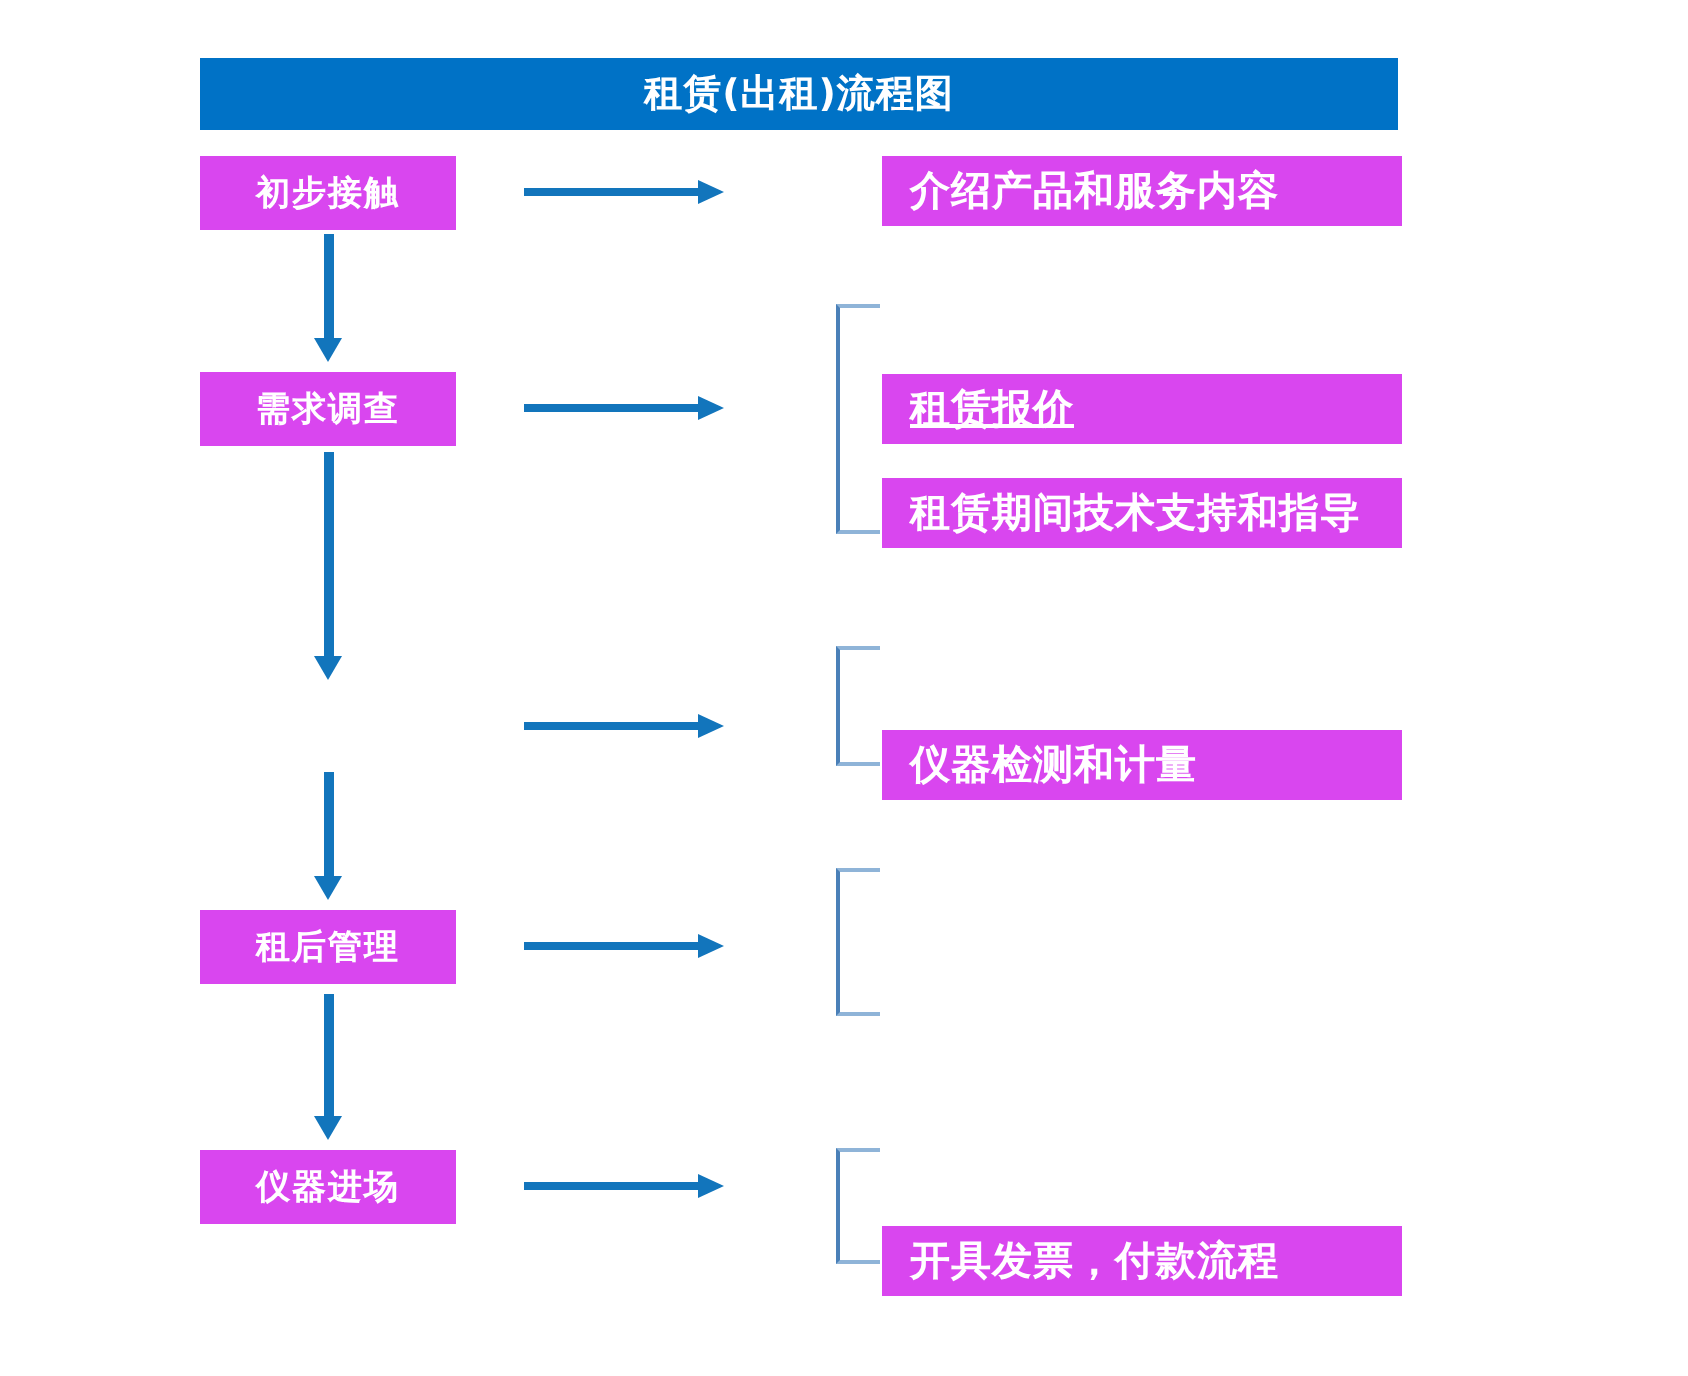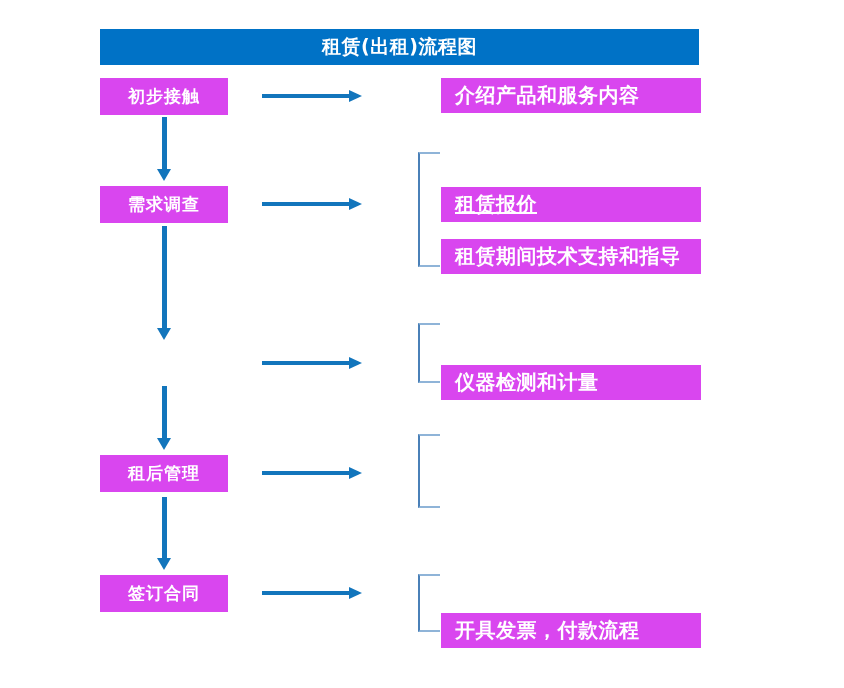--- a/index.html
+++ b/index.html
@@ -126,21 +126,21 @@
 
   <div class="title-bar">租赁(出租)流程图</div>
 
   <div class="box stage" style="top:78px;">初步接触</div>
 
   <div class="box stage" style="top:186px;">需求调查</div>
 
 
   <div class="box stage" style="top:455px;">租后管理</div>
 
-  <div class="box stage" style="top:575px;">签订合同</div>
+  <div class="box stage" style="top:575px;">仪器进场</div>
 
   <div class="v-arrow" style="left:157px; top:117px; height:64px;">
     <div class="shaft" style="height:52px;"></div>
     <div class="head"></div>
   </div>
 
   <div class="v-arrow" style="left:157px; top:226px; height:114px;">
     <div class="shaft" style="height:102px;"></div>
     <div class="head"></div>
   </div>

